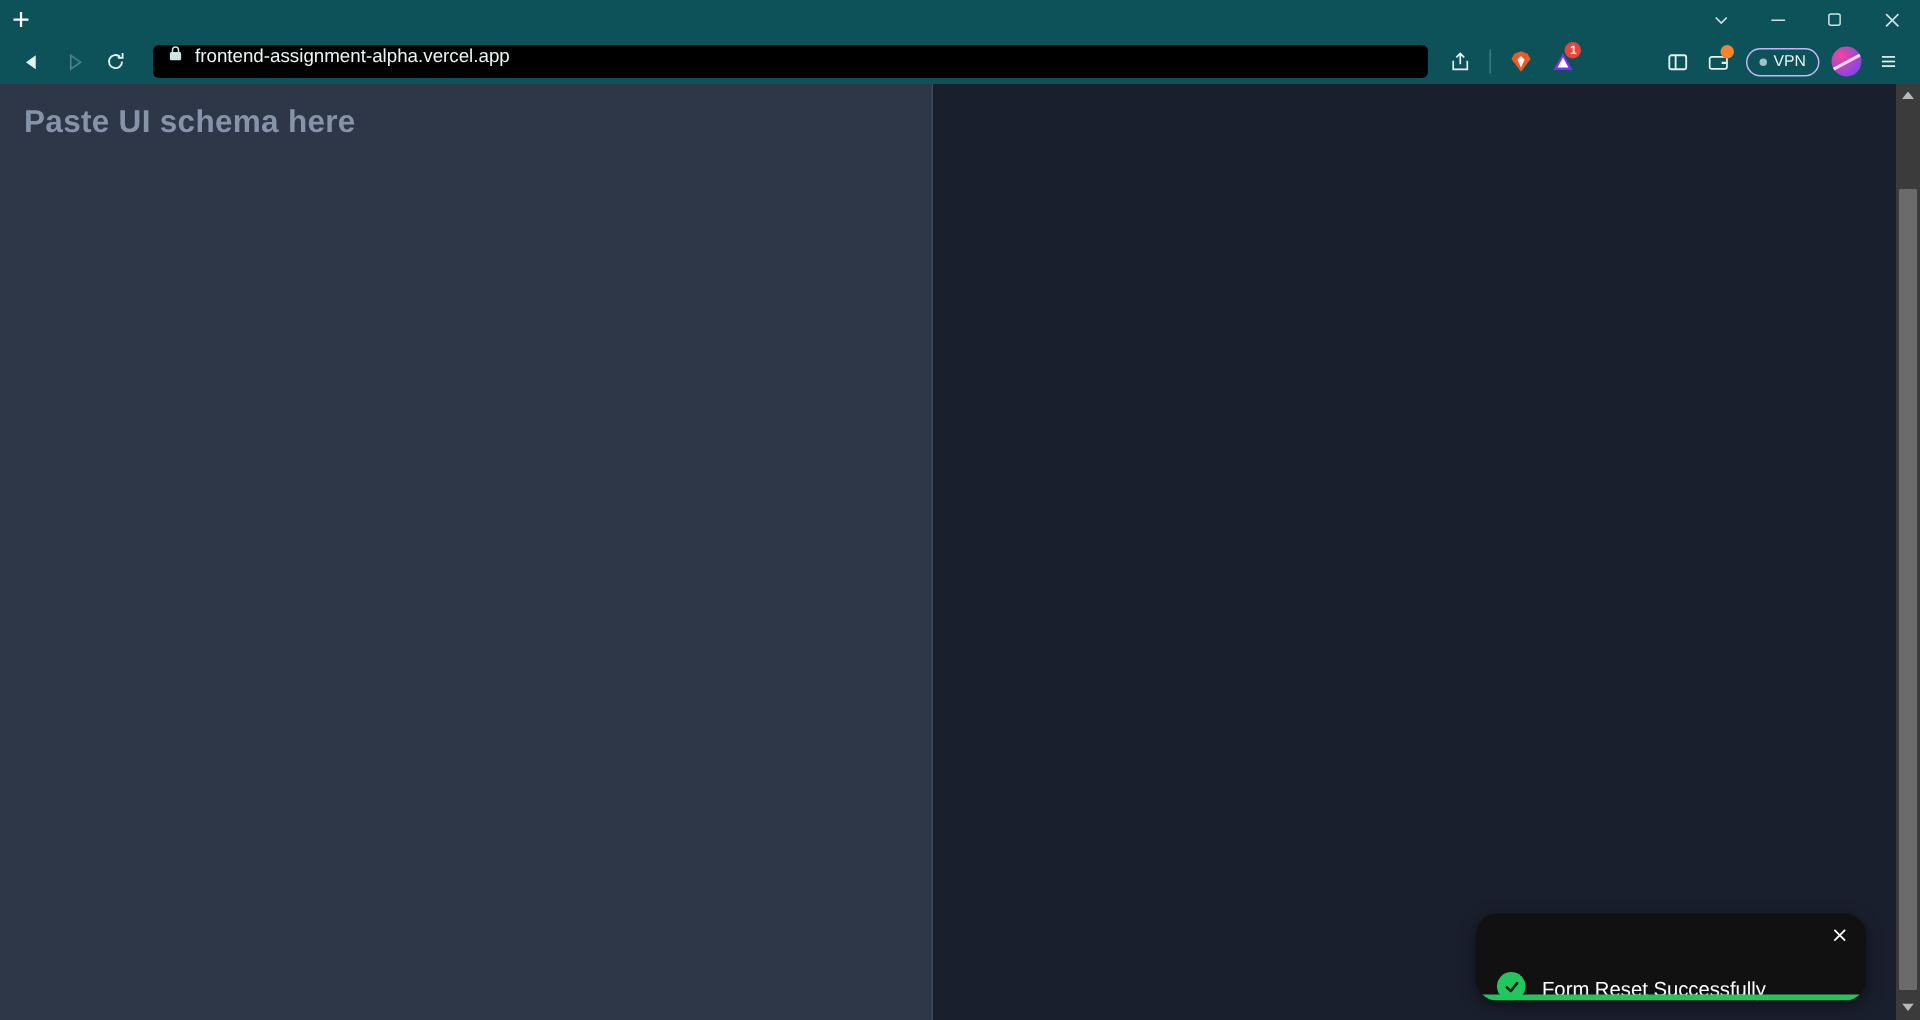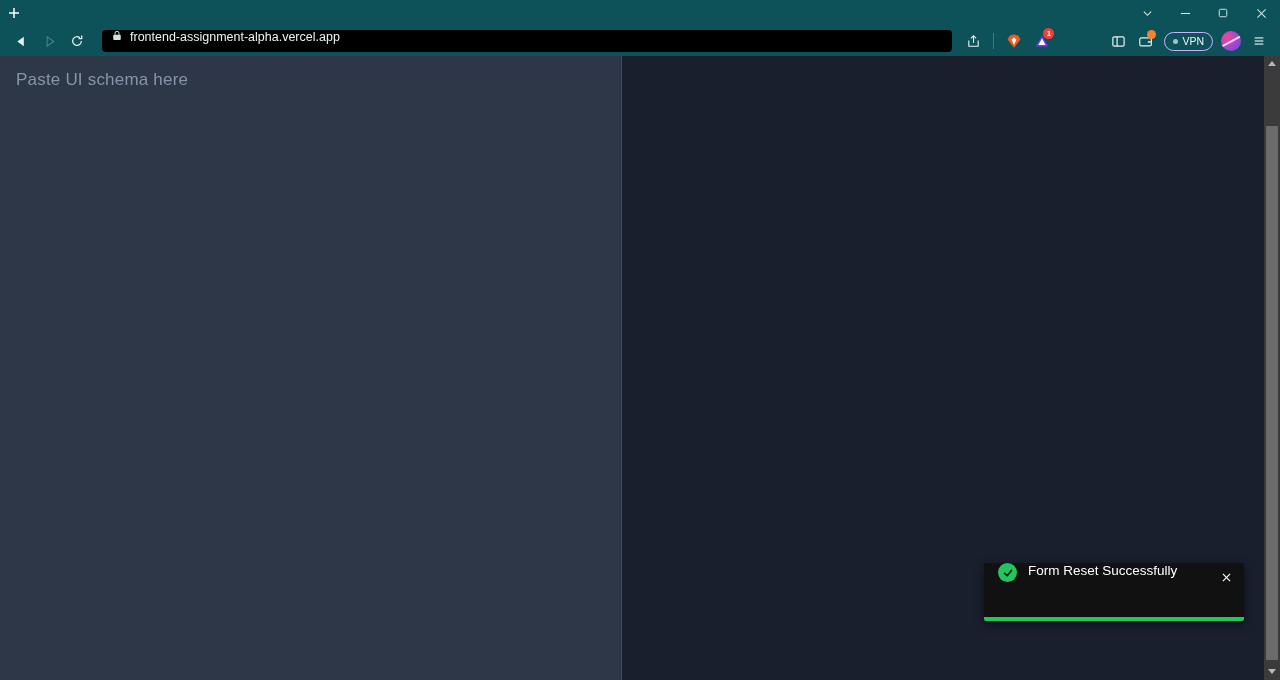--- a/index.html
+++ b/index.html
@@ -80,29 +80,29 @@
 
   
   .viewport { flex: 1 1 auto; display: flex; position: relative; background: #1a1f2e; }
   .content { flex: 1 1 auto; display: flex; position: relative; overflow: hidden; }
 
   .left-panel {
     width: 622px; background: #2d3748; border-right: 1px solid #3d4a5e;
     padding: 14px 16px; position: relative;
   }
   .schema-placeholder {
-    color: #8793a8; font-size: 17px; letter-spacing: .2px;
+    color: #8793a8; font-size: 21px; letter-spacing: .2px; font-weight: bold;
   }
   .right-panel { flex: 1 1 auto; background: #1a1f2e; position: relative; }
 
   
   .toast {
-    position: absolute; left: 362px; top: 507px; width: 260px; height: 58px;
-    background: #111111; border-radius: 2px; box-shadow: 0 3px 10px rgba(0,0,0,.5);
-    display: flex; align-items: flex-start; padding: 0 14px; gap: 11px; overflow: hidden;
+    position: absolute; left: 362px; top: 553px; width: 260px; height: 58px;
+    background: #111111; border-radius: 14px; box-shadow: 0 3px 10px rgba(0,0,0,.5);
+    display: flex; align-items: flex-end; padding: 0 14px; gap: 11px; overflow: hidden;
   }
   .toast-icon { width: 19px; height: 19px; flex: 0 0 19px; border-radius: 50%;
     background: #22c55e; display: flex; align-items: center; justify-content: center; }
   .toast-msg { color: #ffffff; font-size: 13.5px; flex: 1 1 auto; }
   .toast-close { position: absolute; right: 10px; top: 6px; width: 16px; height: 16px;
     display: flex; align-items: center; justify-content: center; color: #ffffff;
     font-size: 13px; line-height: 1; }
   .toast-progress { position: absolute; left: 0; bottom: 0; height: 4px;
     width: 100%; background: #22c55e; }
 

